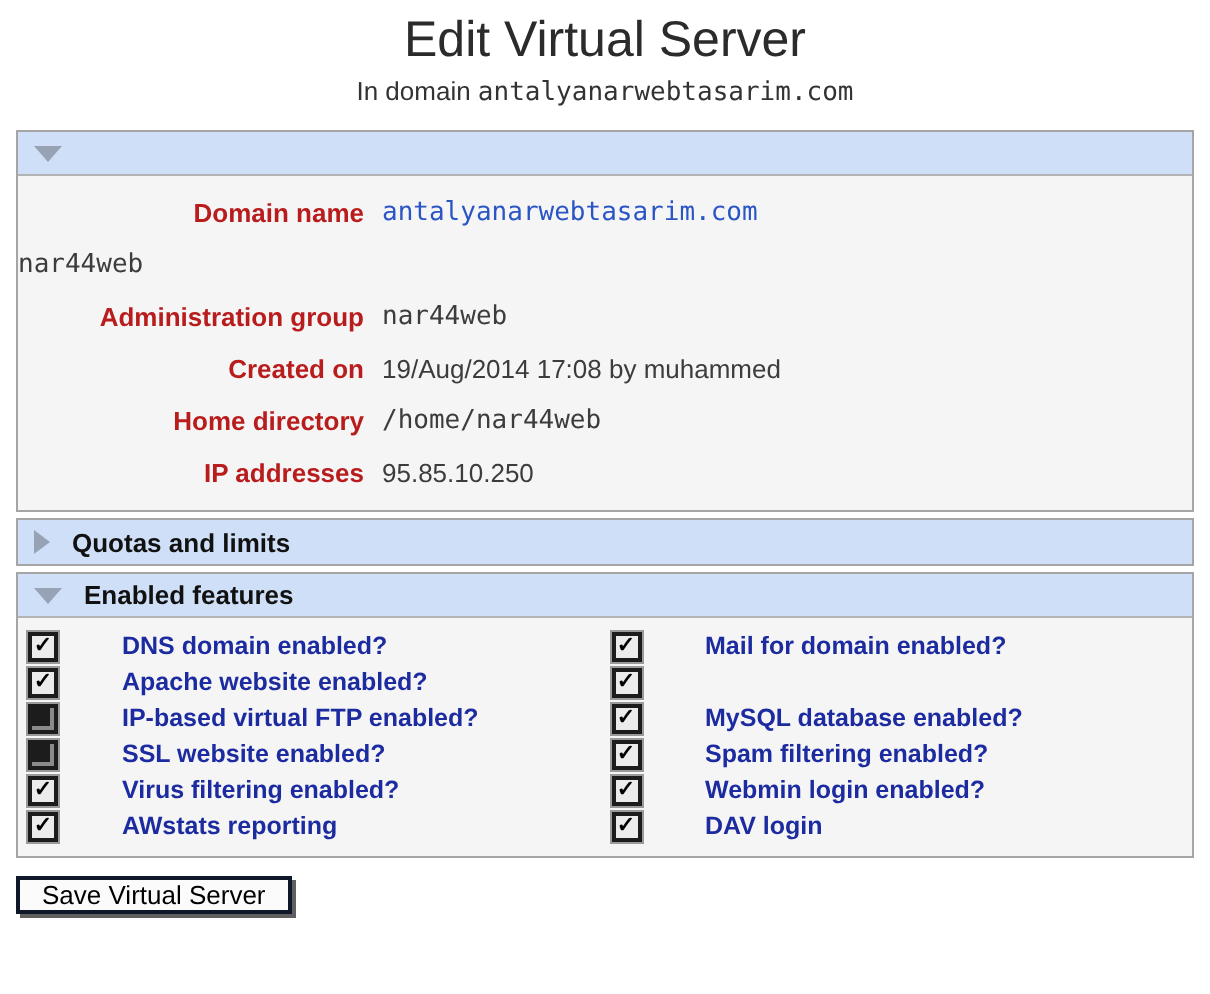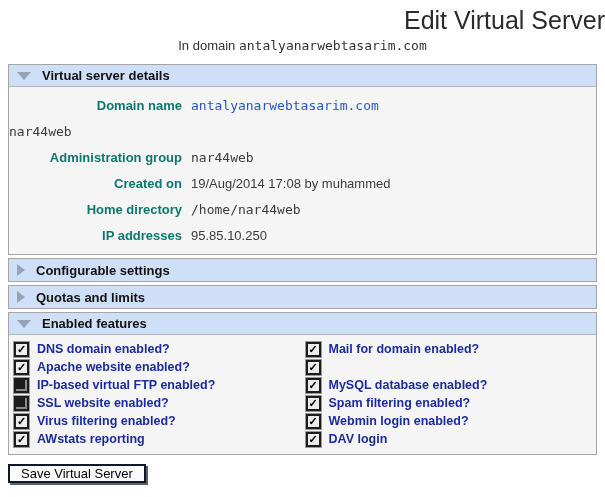--- a/index.html
+++ b/index.html
@@ -5,21 +5,21 @@
   * { box-sizing: border-box; }
   html,body { margin:0; padding:0; }
   body {
     width:605px; height:497px;
     background:#ffffff;
     font-family:"Liberation Sans", sans-serif;
     color:#222;
     overflow:hidden;
   }
   .page-title {
-    text-align:right;
+    text-align:center;
     font-size:25px;
     font-weight:400;
     color:#2b2b2b;
     margin:6px 0 3px 0;
   }
   .subtitle {
     text-align:center;
     font-size:13px;
     color:#333;
     margin:0 0 11px 0;
@@ -68,21 +68,21 @@
     display:flex;
     align-items:center;
     height:26px;
     font-size:13px;
   }
   .detail-label {
     flex:none;
     width:182px;
     text-align:right;
     font-weight:bold;
-    color:#0f766e;
+    color:#b91c1c;
     padding-right:9px;
   }
   .detail-value { color:#3c3c3c; text-decoration:none; }
   .detail-value.mono, .detail-value.mono-link {
     font-family:"DejaVu Sans Mono","Liberation Mono",monospace;
     font-size:13px;
   }
   .detail-value.mono-link { color:#2a55c4; }
 
   .features-body { padding:5px 2px 6px 2px; display:flex; }
@@ -110,20 +110,21 @@
     cursor:pointer;
   }
   .checkbox.unchecked {
     background:#1c1c1c;
     box-shadow:0 0 0 1px #9a9a9a, inset -2px -2px 0 #8a8a8a;
   }
   .feature-label {
     font-size:12.5px;
     font-weight:bold;
     color:#1c2ba0;
+    margin-left:24px;
   }
 
   .footer { margin:9px 8px; }
   .save-btn {
     font-family:"Liberation Sans", sans-serif;
     font-size:13px;
     color:#000;
     background:#fbfbfb;
     border:2px solid #0f172a;
     box-shadow:2px 2px 0 #5f5f5f;
@@ -135,21 +136,20 @@
 <body>
 
 <h1 class="page-title">Edit Virtual Server</h1>
 <div class="subtitle"><span>In domain </span><span class="domain">antalyanarwebtasarim.com</span></div>
 
 <div class="content">
 
   <div class="section expanded">
     <div class="section-header">
       <span class="tri-down"></span>
-      <span class="section-title">Virtual server details</span>
     </div>
     <div class="details-body">
         <div class="detail-row">
           <div class="detail-label">Domain name</div>
           <a href="#" class="detail-value mono-link">antalyanarwebtasarim.com</a>
         </div>
         <div class="detail-row">
           <div class="detail-value mono">nar44web</div>
         </div>
         <div class="detail-row">
@@ -164,26 +164,20 @@
           <div class="detail-label">Home directory</div>
           <div class="detail-value mono">/home/nar44web</div>
         </div>
         <div class="detail-row">
           <div class="detail-label">IP addresses</div>
           <div class="detail-value plain">95.85.10.250</div>
         </div>
       </div>
   </div>
 
-  <div class="section collapsed">
-    <div class="section-header">
-      <span class="tri-right"></span>
-      <span class="section-title">Configurable settings</span>
-    </div>
-  </div>
 
   <div class="section collapsed">
     <div class="section-header">
       <span class="tri-right"></span>
       <span class="section-title">Quotas and limits</span>
     </div>
   </div>
 
   <div class="section expanded">
     <div class="section-header">

